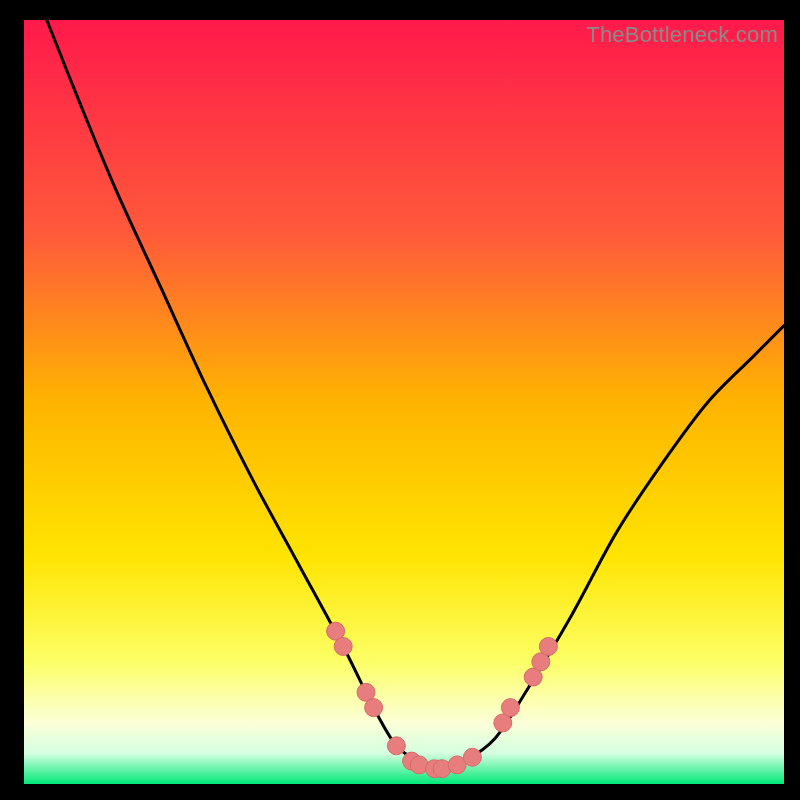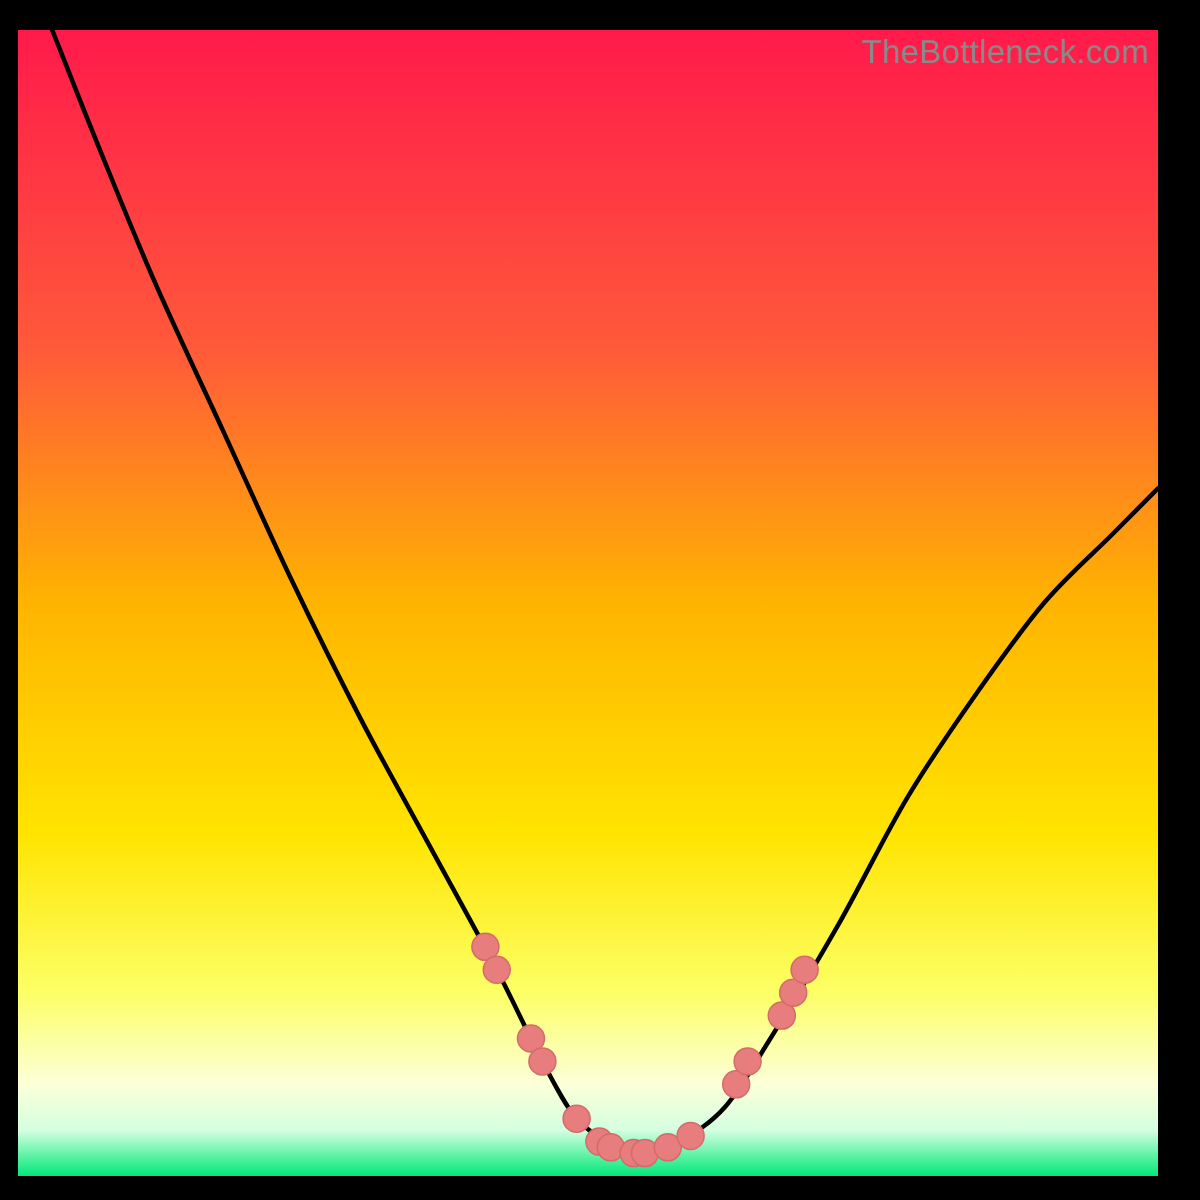--- a/index.html
+++ b/index.html
@@ -6,21 +6,21 @@
     margin: 0;
     padding: 0;
     width: 800px;
     height: 800px;
     background: #000;
     overflow: hidden;
     font-family: Arial, Helvetica, sans-serif;
   }
   .frame {
     position: absolute;
-    left: 12px;
+    left: 24px;
     top: 20px;
     width: 760px;
     height: 764px;
     background: #000;
   }
   .plot {
     position: absolute;
     left: 0;
     top: 0;
     width: 760px;

